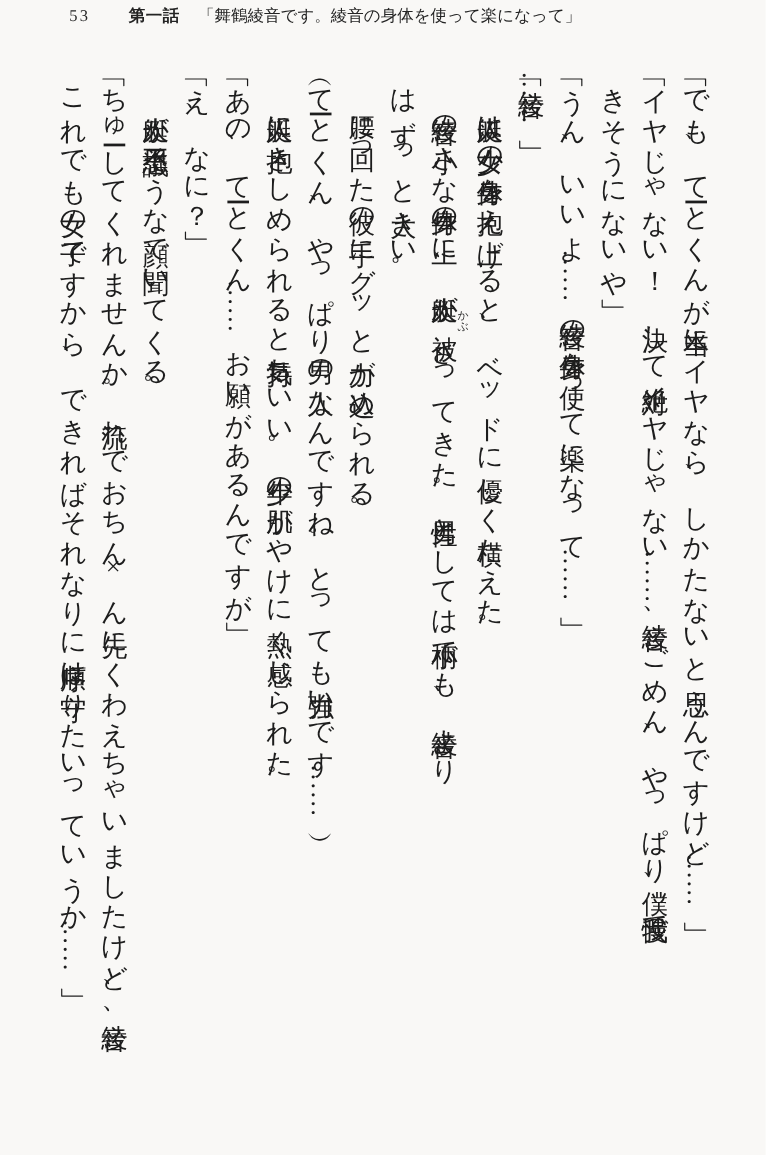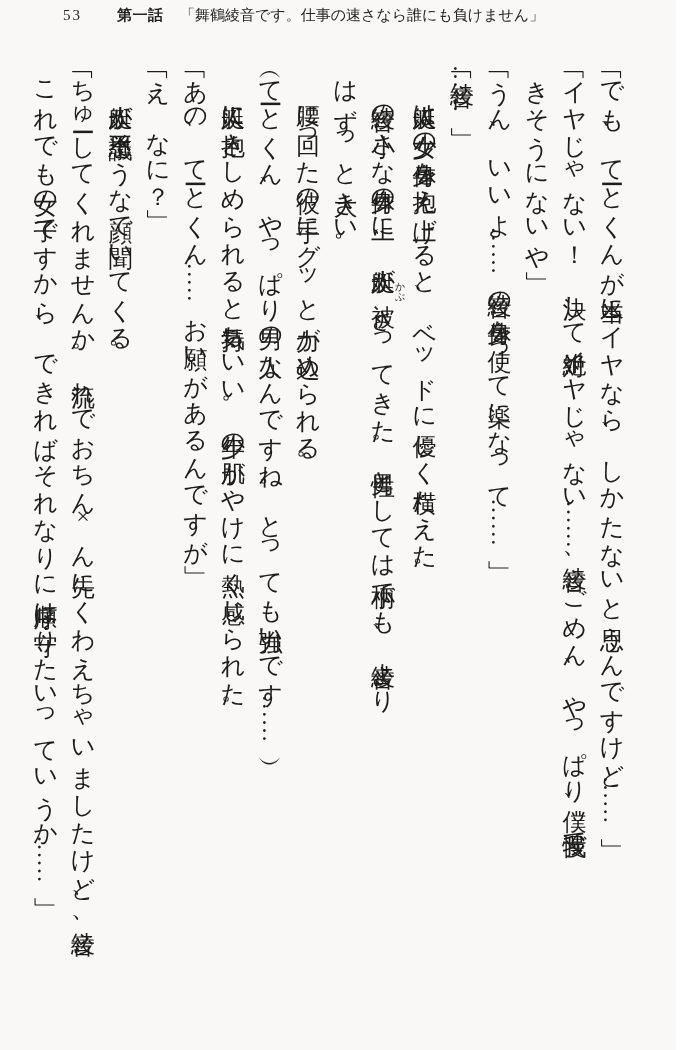--- a/index.html
+++ b/index.html
@@ -7,20 +7,21 @@
     padding: 0;
   }
   .book-page {
     position: relative;
     width: 676px;
     height: 1050px;
     background: #f9f8f6;
     color: #1d1d1d;
     font-family: "Liberation Serif", "DejaVu Serif", serif;
     overflow: hidden;
+    padding-left: 20px;
   }
   
   .running-header {
     position: absolute;
     top: 5px;
     left: 0;
     width: 100%;
     height: 24px;
     font-size: 15px;
     line-height: 20px;
@@ -75,21 +76,21 @@
   }
 </style>
 </head>
 <body>
 
 <div class="book-page">
 
   <div class="running-header">
     <span class="page-number">53</span>
     <span class="chapter-label">第一話</span>
-    <span class="chapter-title">「舞鶴綾音です。仕事の速さなら誰にも負けません」</span>
+    <span class="chapter-title">「舞鶴綾音です。綾音の身体を使って楽になって」</span>
   </div>
 
   <div class="body-text">
     <p class="text-line">「でも、てーとくんが本当にイヤなら、しかたないと思うんですけど……」</p>
     <p class="text-line">「イヤじゃない！　決して絶対イヤじゃない……綾音、ごめん、やっぱり僕、我慢で</p>
     <p class="text-line">きそうにないや」</p>
     <p class="text-line">「うん、いいよ……綾音の身体を使って楽になって……」</p>
     <p class="text-line">「綾音……」</p>
     <p class="text-line">　艇人は少女の身体を抱え上げると、ベッドに優しく横たえた。</p>
     <p class="text-line"><span>　綾音の小さな身体の上に、艇人が</span><ruby><span>被</span><rt>かぶ</rt></ruby><span>さってきた。男性としては小柄でも、綾音より</span></p>

